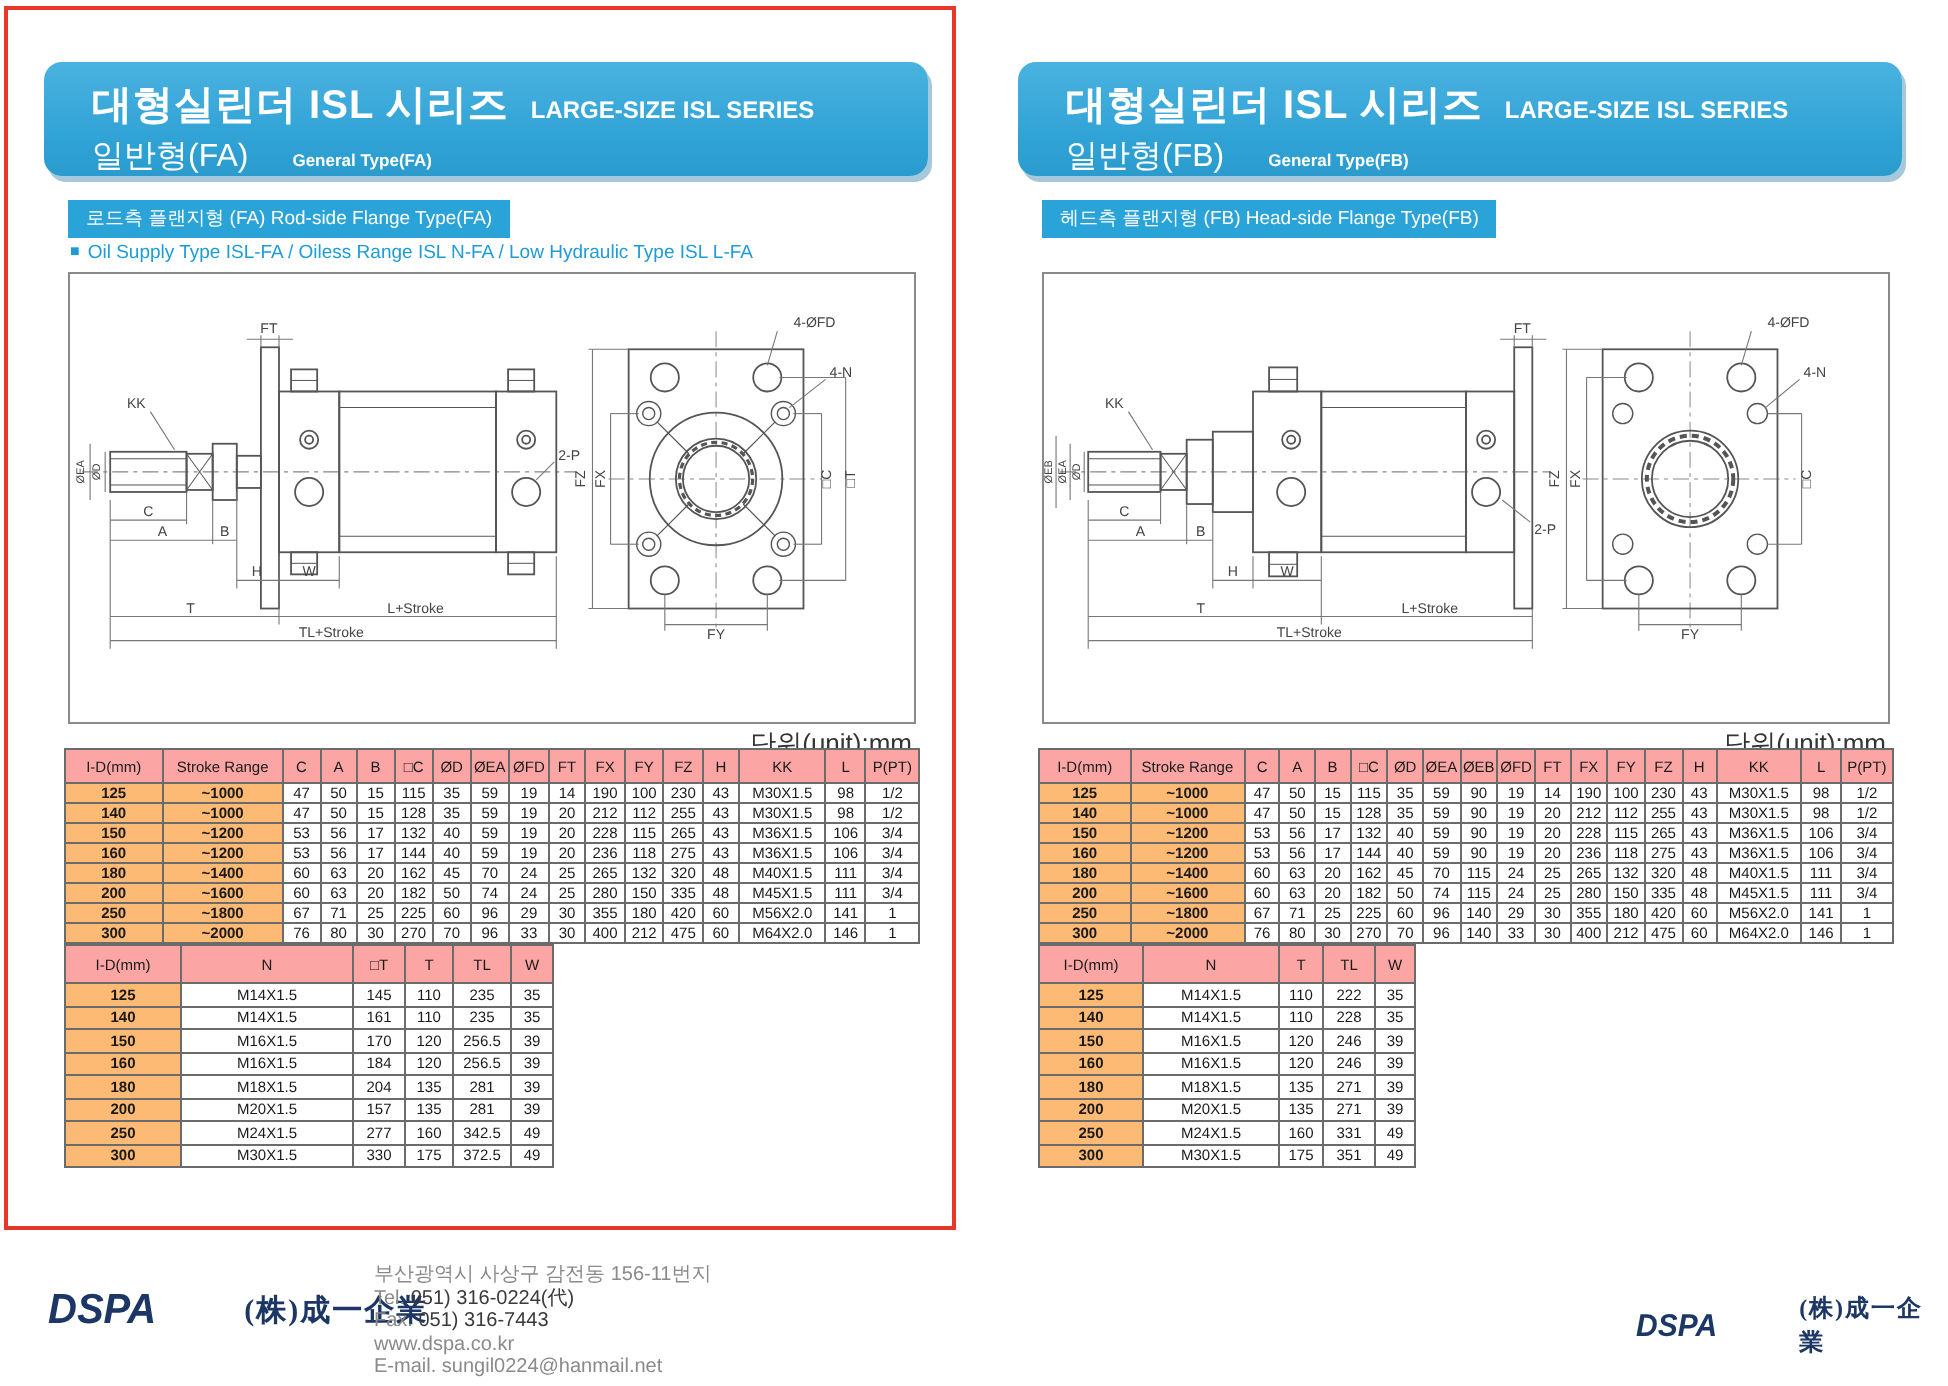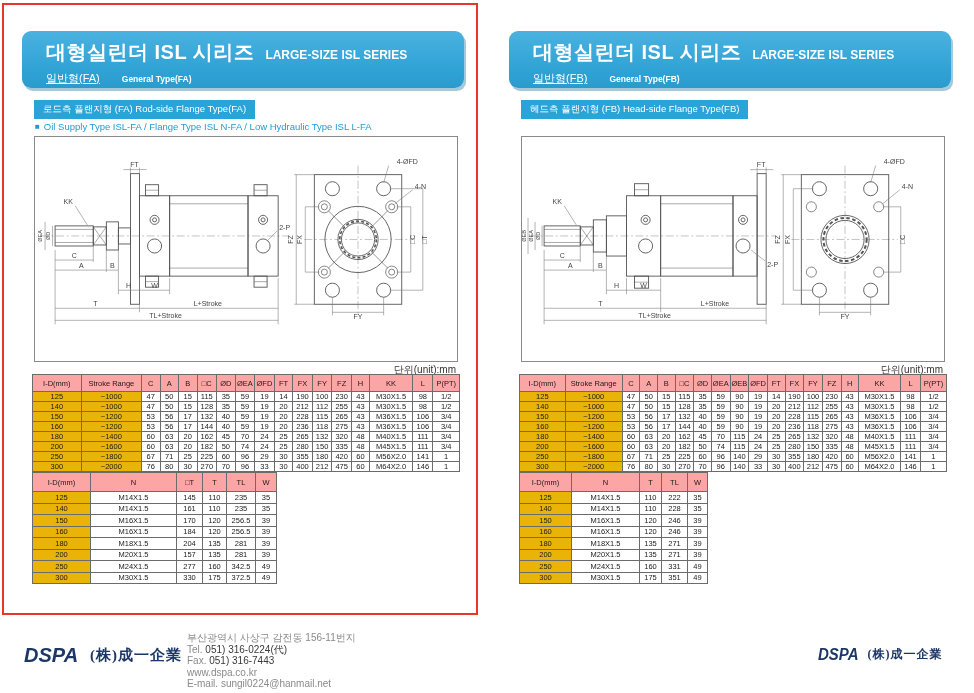--- a/index.html
+++ b/index.html
@@ -7,45 +7,45 @@
   .page { position:absolute; top:3px; width:476px; height:612px; background:#fff; }
   .page-left  { left:2px;  border:2px solid #e8362a; }
   .page-right { left:489px; border:2px solid transparent; }
 
   .hdr { position:absolute; left:18px; top:26px; width:442px; height:57px; border-radius:9px;
          background:linear-gradient(180deg,#4ab2e0 0%,#2fa2d5 70%,#2b9bcd 100%);
          box-shadow:2px 3px 0 rgba(30,120,165,.40); color:#fff; padding:8px 0 0 24px; }
   .title-ko { font-size:20px; font-weight:bold; letter-spacing:0.5px; }
   .title-en { font-size:12px; font-weight:bold; margin-left:11px; }
   .hdr-sub { margin-top:2px; }
-  .sub-ko { font-size:11px;text-decoration:underline; }
+  .sub-ko { font-size:16px; }
   .sub-en { font-size:8.5px; font-weight:bold; margin-left:22px; }
 
   .section-bar { position:absolute; left:30px; top:95px; background:#2aa3d8; color:#fff;
                  font-size:9.5px; padding:3px 9px 3px 9px; white-space:nowrap; }
   .types { position:absolute; left:31px; top:116px; color:#1d9cd6; font-size:9.5px; white-space:nowrap; }
   .types .blt { font-size:8px; margin-right:4px; position:relative; top:-1px; }
 
   .draw-box { position:absolute; left:30px; top:131px; width:424px; height:226px; border:1px solid #8a8a8a; background:#fff; }
   svg text { font-family:"Liberation Sans",sans-serif; font-size:7px; fill:#444; }
   svg text.sm { font-size:5.5px; }
 
-  .unit { position:absolute; right:20px; top:358px; font-size:10px; color:#333; }
+  .unit { position:absolute; right:20px; top:358px; font-size:13px; color:#333; }
 
   table.spec { position:absolute; border-collapse:collapse; table-layout:fixed; background:#fff;
                font-size:7.5px; color:#1a1a1a; border:1.5px solid #333; }
   .spec th,.spec td { border:1px solid #6b6b6b; text-align:center; padding:0; overflow:hidden; white-space:nowrap; }
   .spec th { background:#fca5a5; font-weight:normal; height:17px; font-size:7.5px; }
   .spec td { height:10px; }
-  .spec td.hl { background:#eab308; }
+  .spec td.hl { background:#fdba74;font-weight:bold; }
   .t-main { left:28px; top:369px; width:428px; }
   .t-sub  { left:28px; top:467px; }
   .t-sub th { height:19px; } .t-sub td { height:11.5px; }
 
-  .footer-logo { position:absolute; display:flex; align-items:center; }
+  .footer-logo { position:absolute; display:flex; align-items:center;gap:32px; }
   .fl-left  { left:24px;  top:644px; }
   .fl-right { left:818px; top:646px; }
   .logo-mark { color:#1c3766; font-weight:900; font-style:italic; font-size:20px; letter-spacing:0px; transform:scaleY(1.05); }
   .logo-co { color:#1c3766; font-size:15px; font-weight:bold; font-family:"Liberation Serif",serif; margin-left:12px; letter-spacing:1px; }
   .fl-right .logo-mark { font-size:15px; }
   .fl-right .logo-co { font-size:12px; margin-left:9px; }
   .addr { position:absolute; left:187px; top:632px; font-size:10px; color:#8a8a8a; line-height:11.5px; }
   .addr .strong { color:#3a3a3a; font-weight:normal; }
 </style>
 </head>
@@ -56,21 +56,21 @@
     <div>
       <span class="title-ko">대형실린더 ISL 시리즈</span><span class="title-en">LARGE-SIZE ISL SERIES</span>
     </div>
     <div class="hdr-sub">
       <span class="sub-ko">일반형(FA)</span><span class="sub-en">General Type(FA)</span>
     </div>
   </div>
 
   <div class="section-bar">로드측 플랜지형 (FA)  Rod-side Flange Type(FA)</div>
   <div class="types">
-    <span class="blt">■</span><span>Oil Supply Type ISL-FA / Flange Type ISL N-FA / Low Hydraulic Type ISL L-FA</span>
+    <span class="blt">■</span><span>Oil Supply Type ISL-FA / Oiless Range ISL N-FA / Low Hydraulic Type ISL L-FA</span>
   </div>
 
   <div class="draw-box">
     <svg viewBox="0 0 420 222" width="422" height="224">
       <g stroke="#888" stroke-width="0.5" fill="none" stroke-dasharray="8 2.5 2 2.5">
         <line x1="6" y1="98" x2="252" y2="98"></line>
         <line x1="268" y1="101.5" x2="374" y2="101.5"></line>
         <line x1="321.5" y1="28" x2="321.5" y2="176"></line>
       </g>
       <g stroke="#555" stroke-width="0.9" fill="none">

